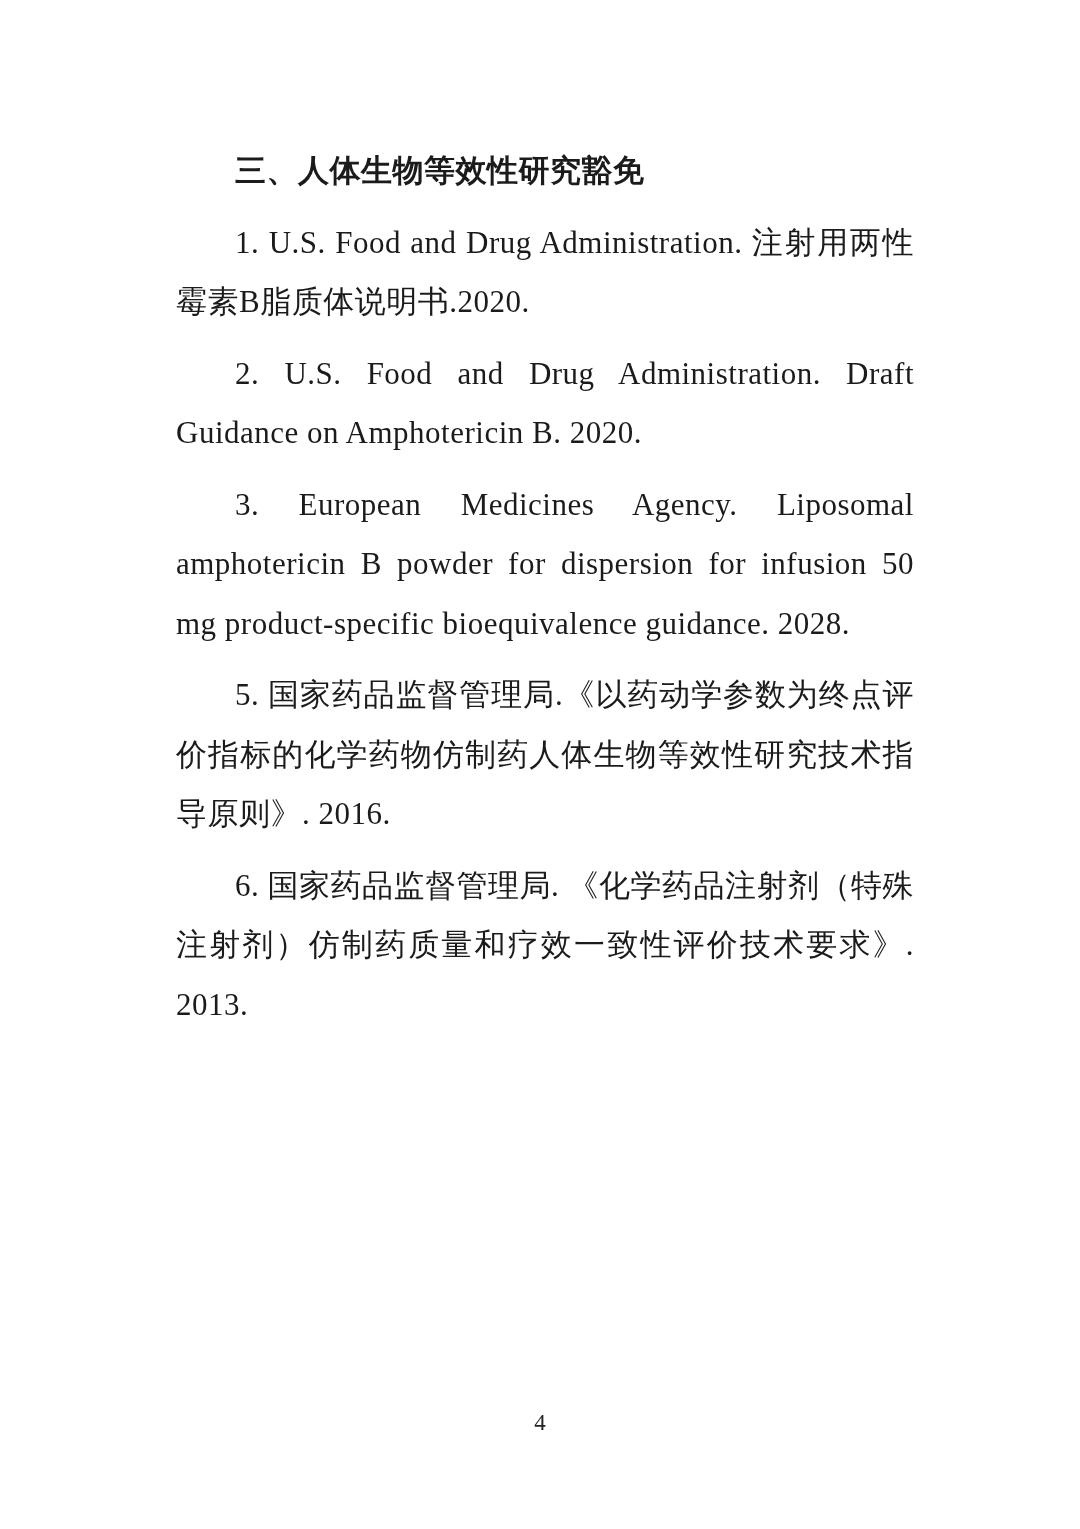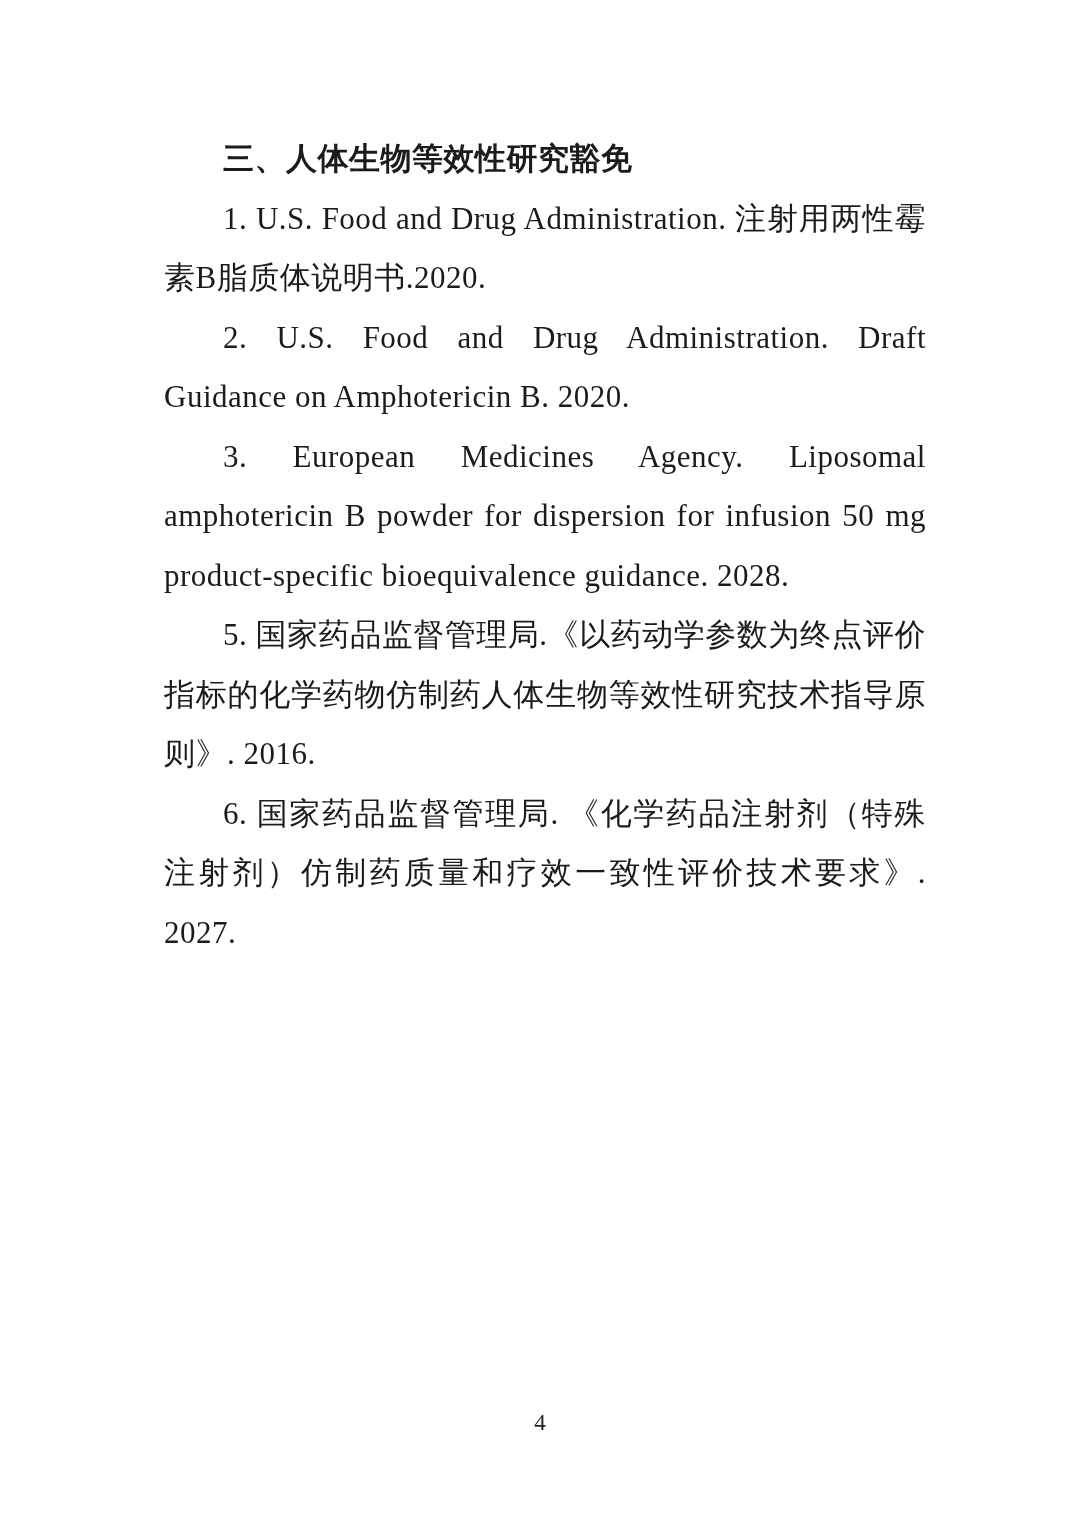--- a/index.html
+++ b/index.html
@@ -17,21 +17,21 @@
     color: #1b1b1b;
   }
   .content {
     position: absolute;
     top: 129px;
     left: 164px;
     width: 762px;
   }
   .content p,
   .content h2 {
-    margin: 0;
+    margin: 12px;
     padding: 0;
     font-size: 31px;
     line-height: 59.5px;
     text-indent: 59px;
     text-align: justify;
     letter-spacing: 0.5px;
   }
   .heading {
     font-family: "Liberation Sans", "DejaVu Sans", sans-serif;
     font-weight: 700;
@@ -66,21 +66,21 @@
 
     <p class="ref">1. U.S. Food and Drug Administration. 注射用两性霉素B脂质体说明书.2020.</p>
 
     <p class="ref">2. U.S. Food and Drug Administration. Draft Guidance on Amphotericin B. 2020.</p>
 
     <p class="ref">3. European Medicines Agency. Liposomal amphotericin B powder for dispersion for infusion 50 mg product-specific bioequivalence guidance. 2028.</p>
 
 
     <p class="ref">5. 国家药品监督管理局.《以药动学参数为终点评价指标的化学药物仿制药人体生物等效性研究技术指导原则》. 2016.</p>
 
-    <p class="ref">6. 国家药品监督管理局. 《化学药品注射剂（特殊注射剂）仿制药质量和疗效一致性评价技术要求》. 2027.</p>
+    <p class="ref">6. 国家药品监督管理局. 《化学药品注射剂（特殊注射剂）仿制药质量和疗效一致性评价技术要求》. 2013.</p>
 
 
   </div>
 
   <div class="footer">
     <span>4</span>
   </div>
 </div>
 
 </body></html>

